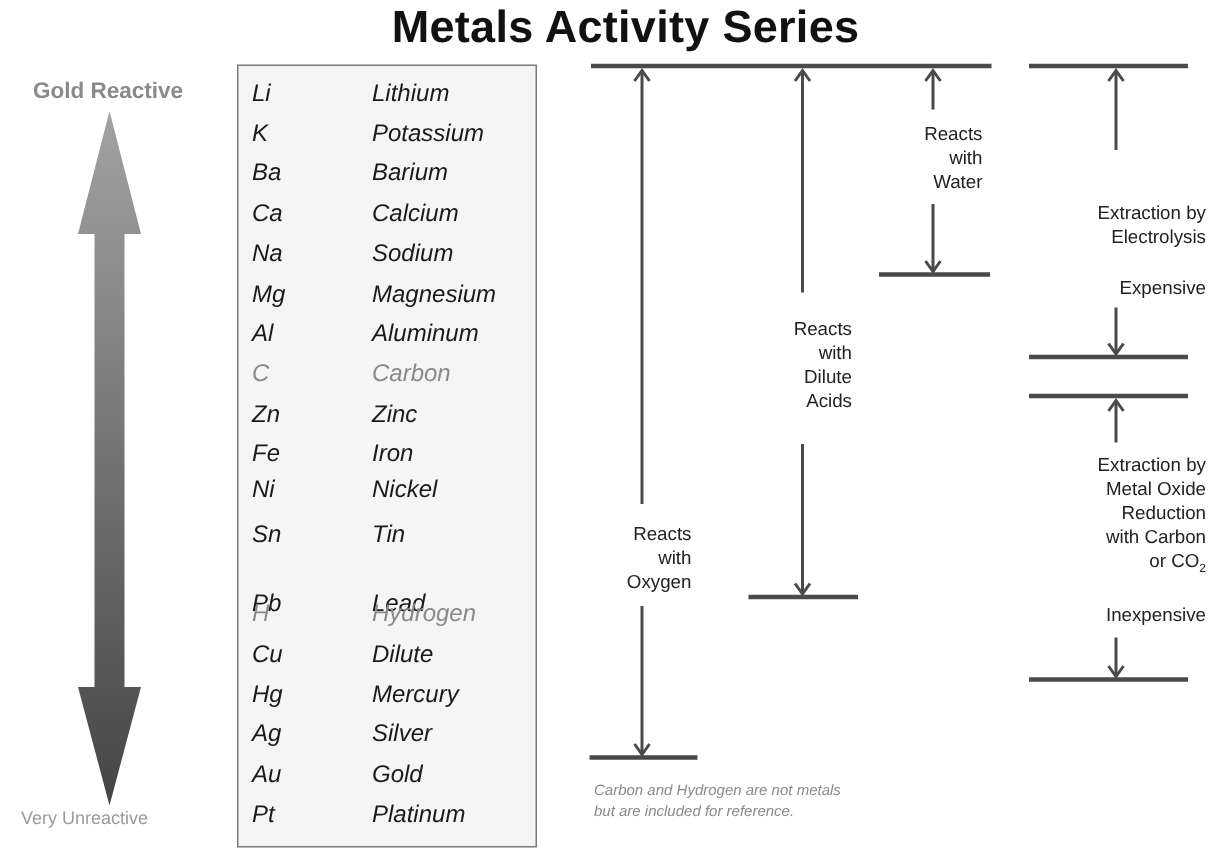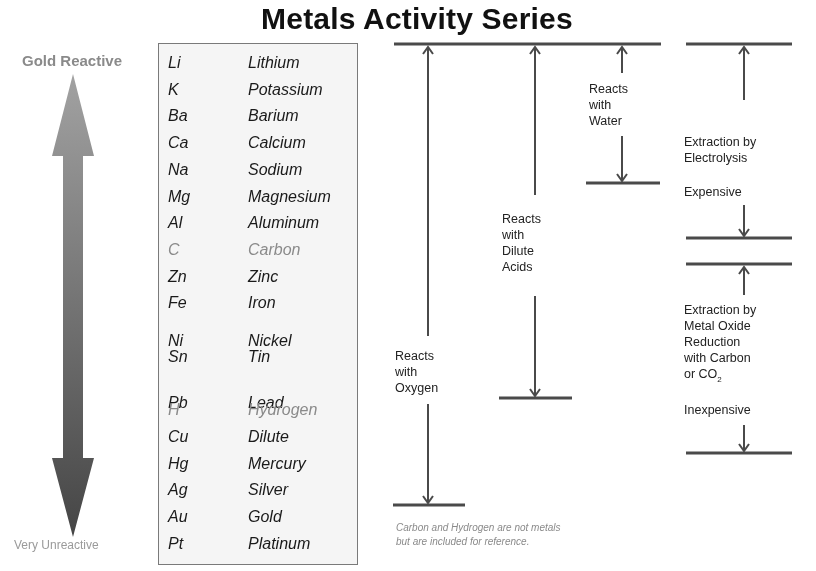--- a/index.html
+++ b/index.html
@@ -7,21 +7,21 @@
   .abs { position:absolute; }
   .title { left:0; width:704px; top:2px; text-align:center; font-size:30px; font-weight:bold; color:#111; letter-spacing:0.2px; padding-left:130px; box-sizing:border-box; }
   .side-label { font-size:15px; color:#8a8a8a; white-space:nowrap; }
   .side-top { left:22px; top:52px; font-weight:bold; }
   .side-bottom { left:14px; top:538px; color:#9a9a9a; font-size:12px; }
   .box { left:158px; top:43px; width:200px; height:522px; border:1px solid #7a7a7a; background:#f5f5f5; box-sizing:border-box; }
   .row { position:absolute; left:0; width:100%; height:26px; font-style:italic; font-size:16px; color:#1a1a1a; }
   .row .sym { position:absolute; left:9px; }
   .row .name { position:absolute; left:89px;text-align:center; }
   .row.nonmetal { color:#8a8a8a; }
-  .lbl { font-size:12.5px; text-align:left; color:#222; line-height:16px; white-space:nowrap; }
+  .lbl { font-size:12.5px; text-align:right; color:#222; line-height:16px; white-space:nowrap; }
   .note { left:396px; top:521px; font-size:10px; font-style:italic; color:#8a8a8a; line-height:14px; }
   sub { font-size:8px; }
 </style>
 </head>
 <body>
 
 <div class="abs title">Metals Activity Series</div>
 
 <div class="abs side-label side-top">Gold Reactive</div>
 <svg class="abs" style="left:40px;top:70px;" width="70" height="470">
@@ -69,21 +69,21 @@
       <span class="name">Carbon</span>
     </div>
   <div class="row" style="top:223.6px">
       <span class="sym">Zn</span>
       <span class="name">Zinc</span>
     </div>
   <div class="row" style="top:250.3px">
       <span class="sym">Fe</span>
       <span class="name">Iron</span>
     </div>
-  <div class="row" style="top:288px">
+  <div class="row" style="top:274px">
       <span class="sym">Ni</span>
       <span class="name">Nickel</span>
     </div>
   <div class="row" style="top:303.7px">
       <span class="sym">Sn</span>
       <span class="name">Tin</span>
     </div>
   <div class="row" style="top:350px">
       <span class="sym">Pb</span>
       <span class="name">Lead</span>

